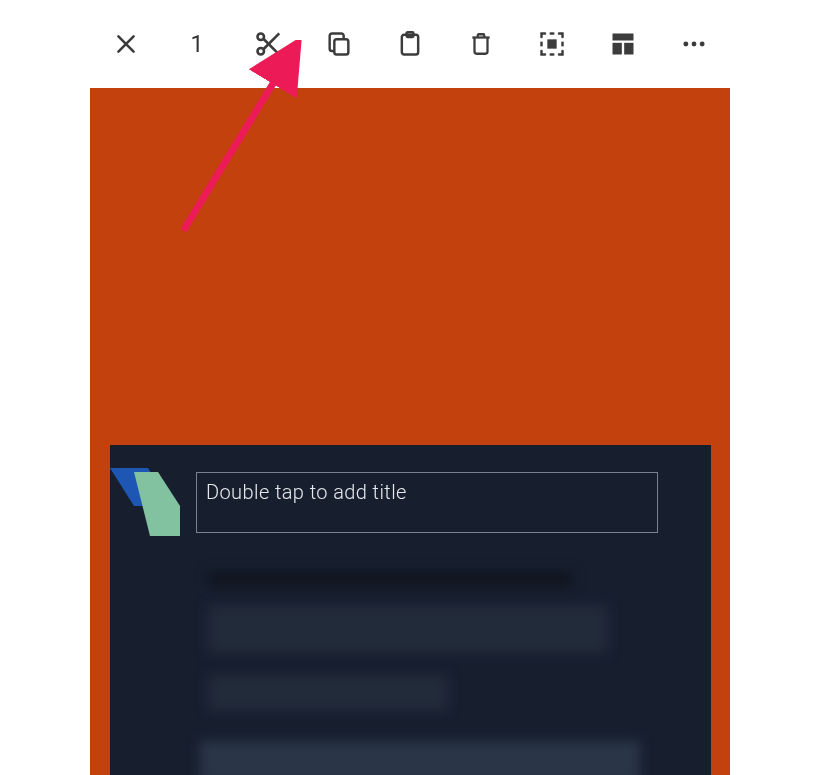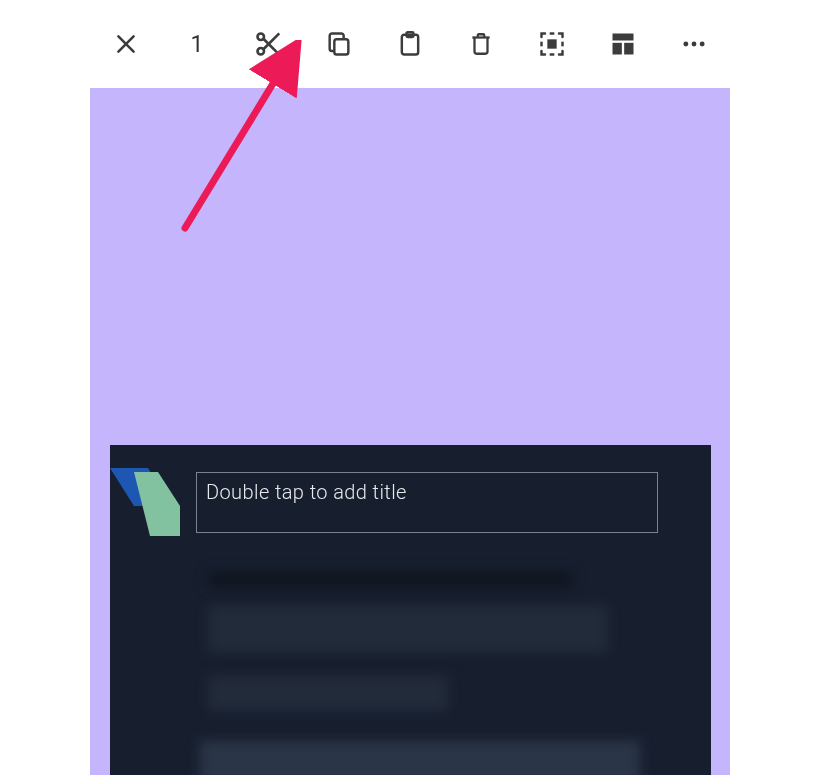--- a/index.html
+++ b/index.html
@@ -37,21 +37,21 @@
       color: #333;
       text-align: center;
       cursor: default;
     }
     .canvas-area {
       position: absolute;
       top: 88px;
       left: 90px;
       width: 640px;
       height: 687px;
-      background: #c4b5fd;
+      background: #c2410c;
     }
     .slide {
       position: absolute;
       left: 20px;
       top: 357px;
       width: 601px;
       height: 330px;
       background: #171f2f;
       overflow: hidden;
     }

